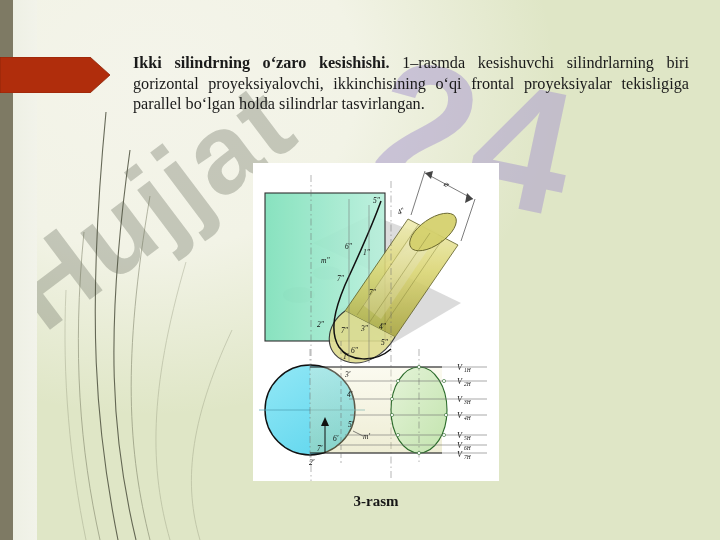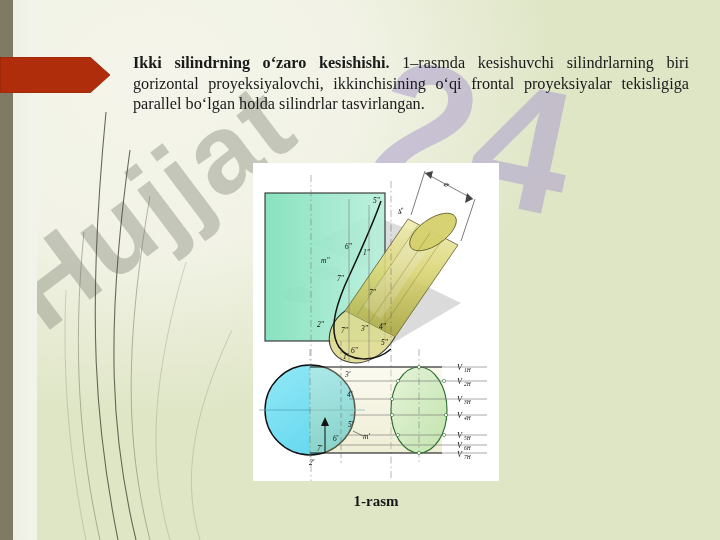--- a/index.html
+++ b/index.html
@@ -334,15 +334,15 @@
 
         <text class="lblv" x="204" y="285">V</text>
         <text class="lblsub" x="211" y="287">6H</text>
 
         <text class="lblv" x="204" y="294">V</text>
         <text class="lblsub" x="211" y="296">7H</text>
       </g>
     </svg>
   </div>
 
-  <div class="caption">1-rasm</div>
+  <div class="caption">3-rasm</div>
 
 </div>
 
 </body></html>

